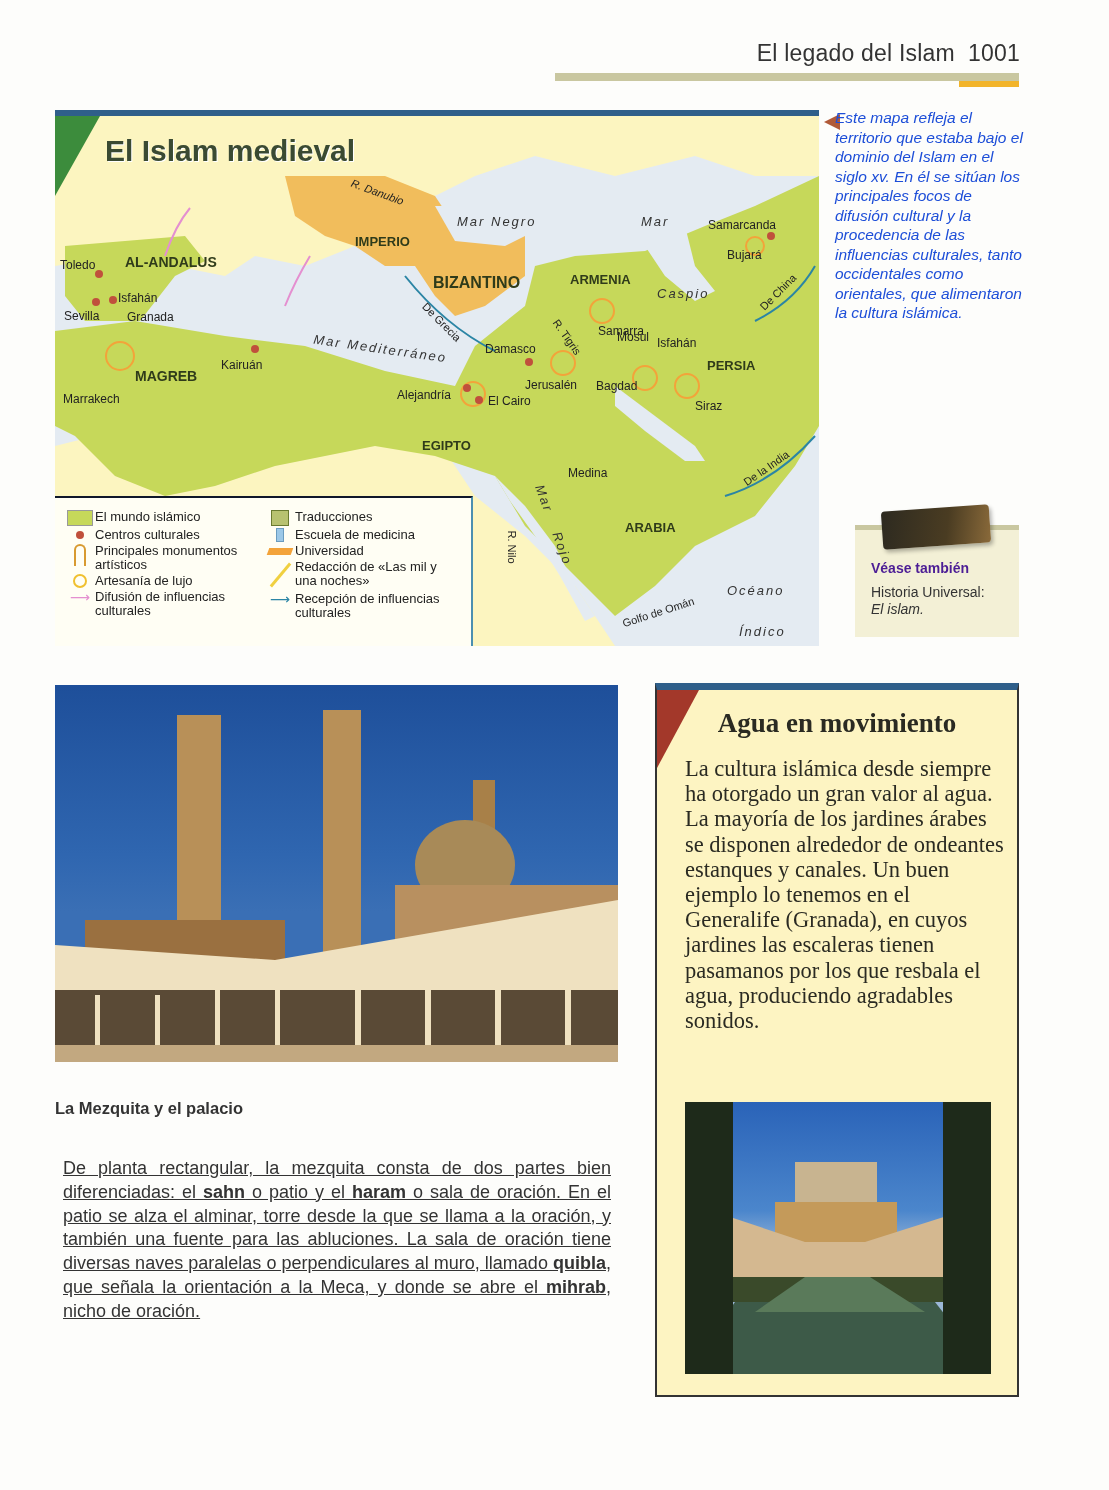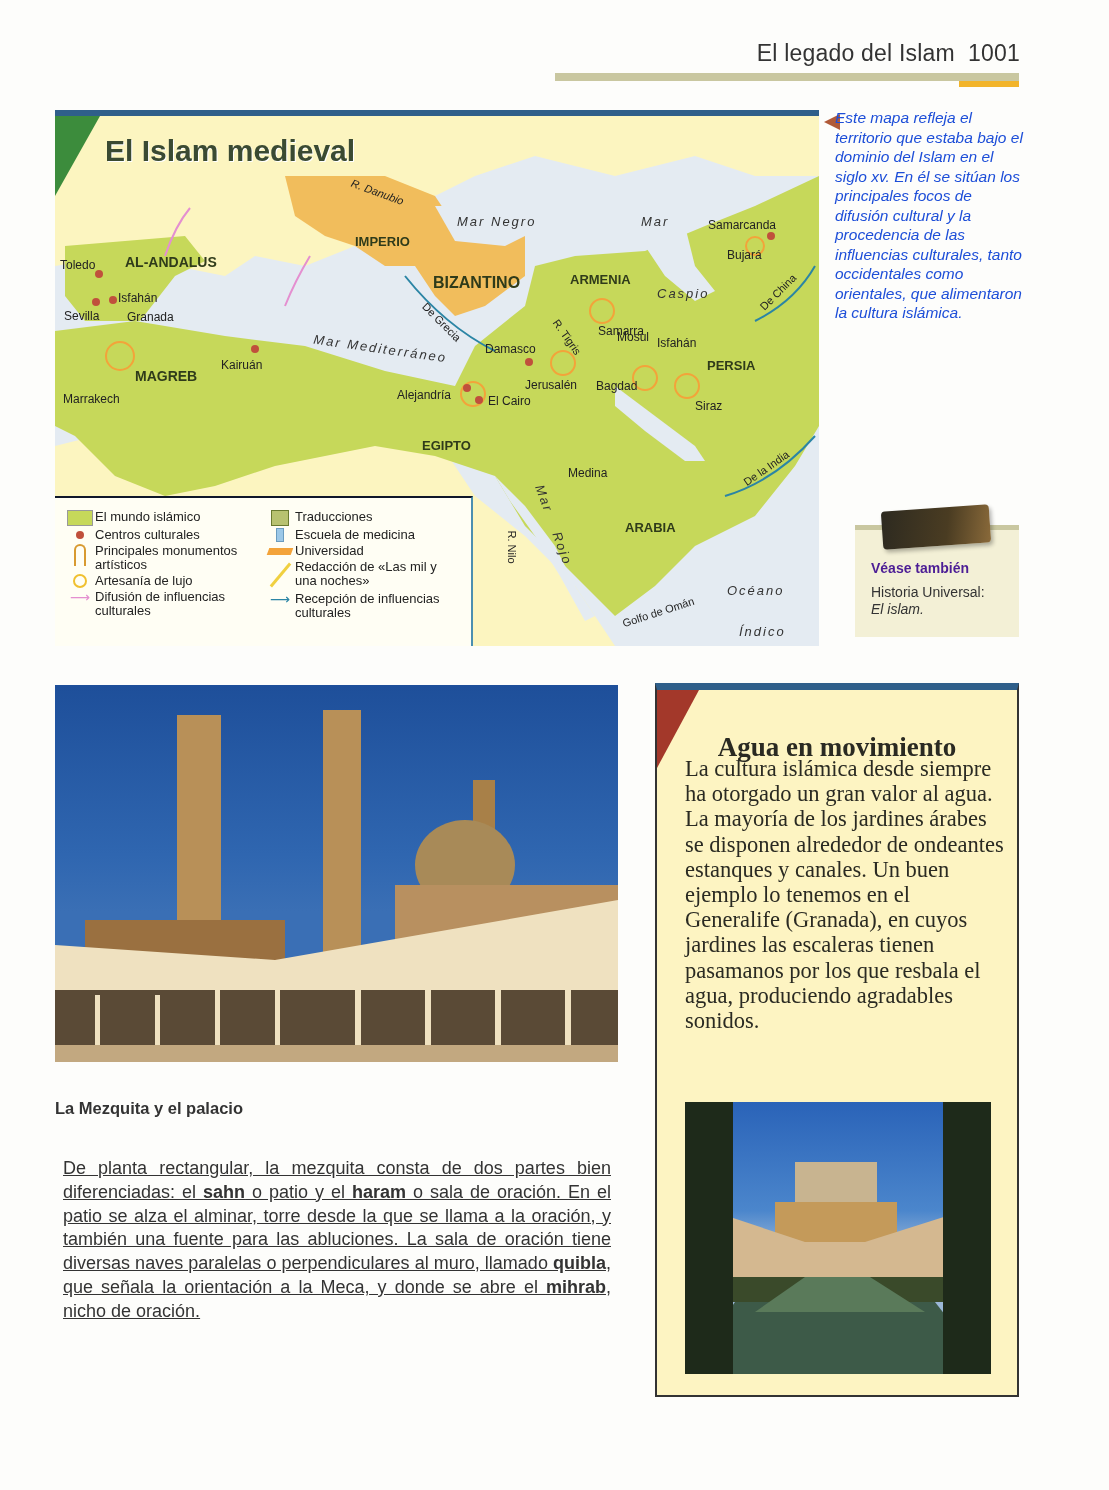--- a/index.html
+++ b/index.html
@@ -33,21 +33,21 @@
   #see-also { left: 855px; top: 525px; width: 164px; height: 112px; background: #f3f0d6; border-top: 5px solid #c9c7a0; padding: 30px 16px 0 16px; }
   #book { left: 882px; top: 508px; width: 108px; height: 38px; background: linear-gradient(100deg,#2d2a20 0%,#4a3c22 60%,#8a6a3a 100%); border-radius: 4px; transform: rotate(-4deg); box-shadow: 2px 3px 4px rgba(0,0,0,.3); }
   #see-also-title { font-weight: bold; font-size: 14px; color: #4c1d95; margin-bottom: 8px; }
   #see-also-body { font-size: 14px; line-height: 17px; color: #333; }
 
   
   #mosque-photo { left: 55px; top: 685px; width: 563px; height: 377px; overflow: hidden; background: linear-gradient(#1e4f9a 0%, #2f66b0 45%, #3a6fb5 60%); }
   
   #agua-box { left: 655px; top: 683px; width: 364px; height: 714px; background: #fdf4c2; border: 2px solid #333; border-top: 7px solid #2f5f8a; }
   #agua-corner { position: absolute; left: 0; top: 0; width: 0; height: 0; border-top: 78px solid #a3382a; border-right: 42px solid transparent; }
-  #agua-title { position: absolute; left: 0; width: 100%; top: 18px; text-align: center; font-family: "Liberation Serif", serif; font-weight: bold; font-size: 27px; color: #2a2a22; margin-top: 24px; }
+  #agua-title { position: absolute; left: 0; width: 100%; top: 18px; text-align: center; font-family: "Liberation Serif", serif; font-weight: bold; font-size: 27px; color: #2a2a22; }
   #agua-body { position: absolute; left: 28px; top: 66px; width: 320px; font-family: "Liberation Serif", serif; font-size: 22.5px; line-height: 25.2px; color: #2a2a22; }
   #alhambra-photo { position: absolute; left: 28px; top: 412px; width: 306px; height: 272px; overflow: hidden; background: linear-gradient(#2a63b8 0%, #4b86cc 40%, #9cb8d8 55%); }
 
   
   #article-heading { left: 55px; top: 1099px; font-size: 16.5px; font-weight: bold; color: #333; }
   #article { left: 55px; top: 1149px; width: 564px; font-size: 18px; line-height: 23.8px; color: #333; text-align: justify; }
   #article p { margin: 8px; text-decoration: underline; }
   #article p + p { text-indent: 22px; }
   #article b { color: #333; }
 </style>

